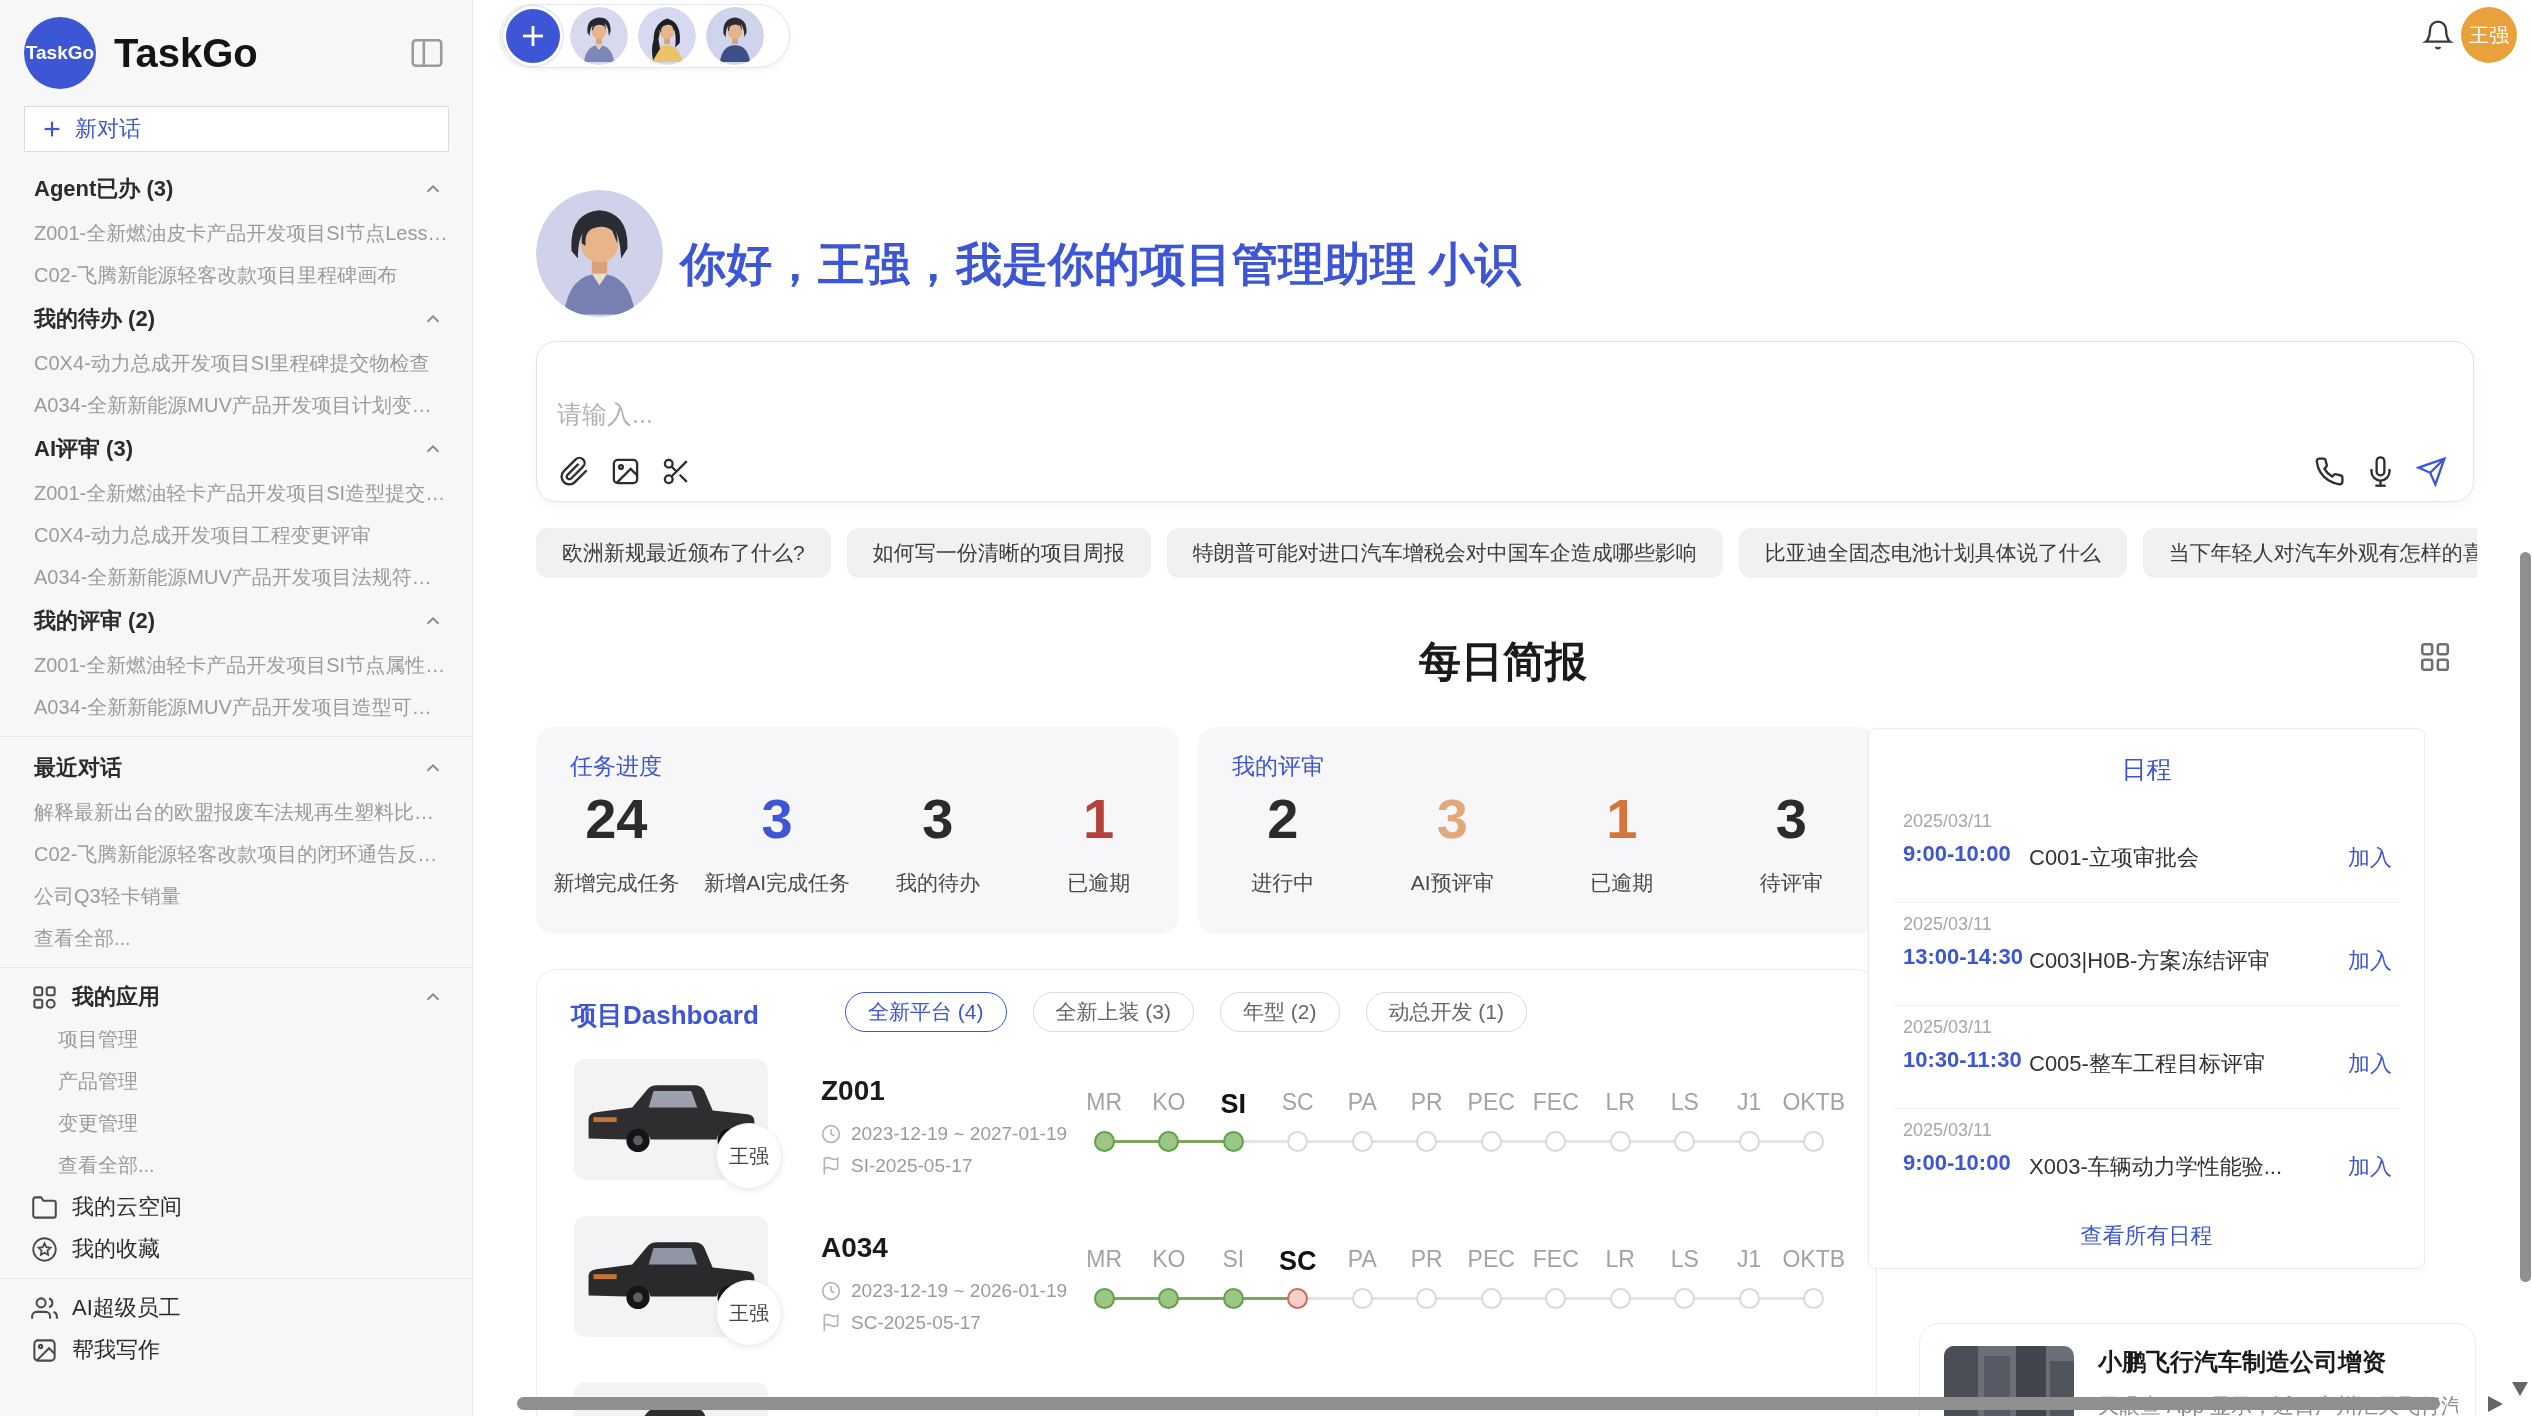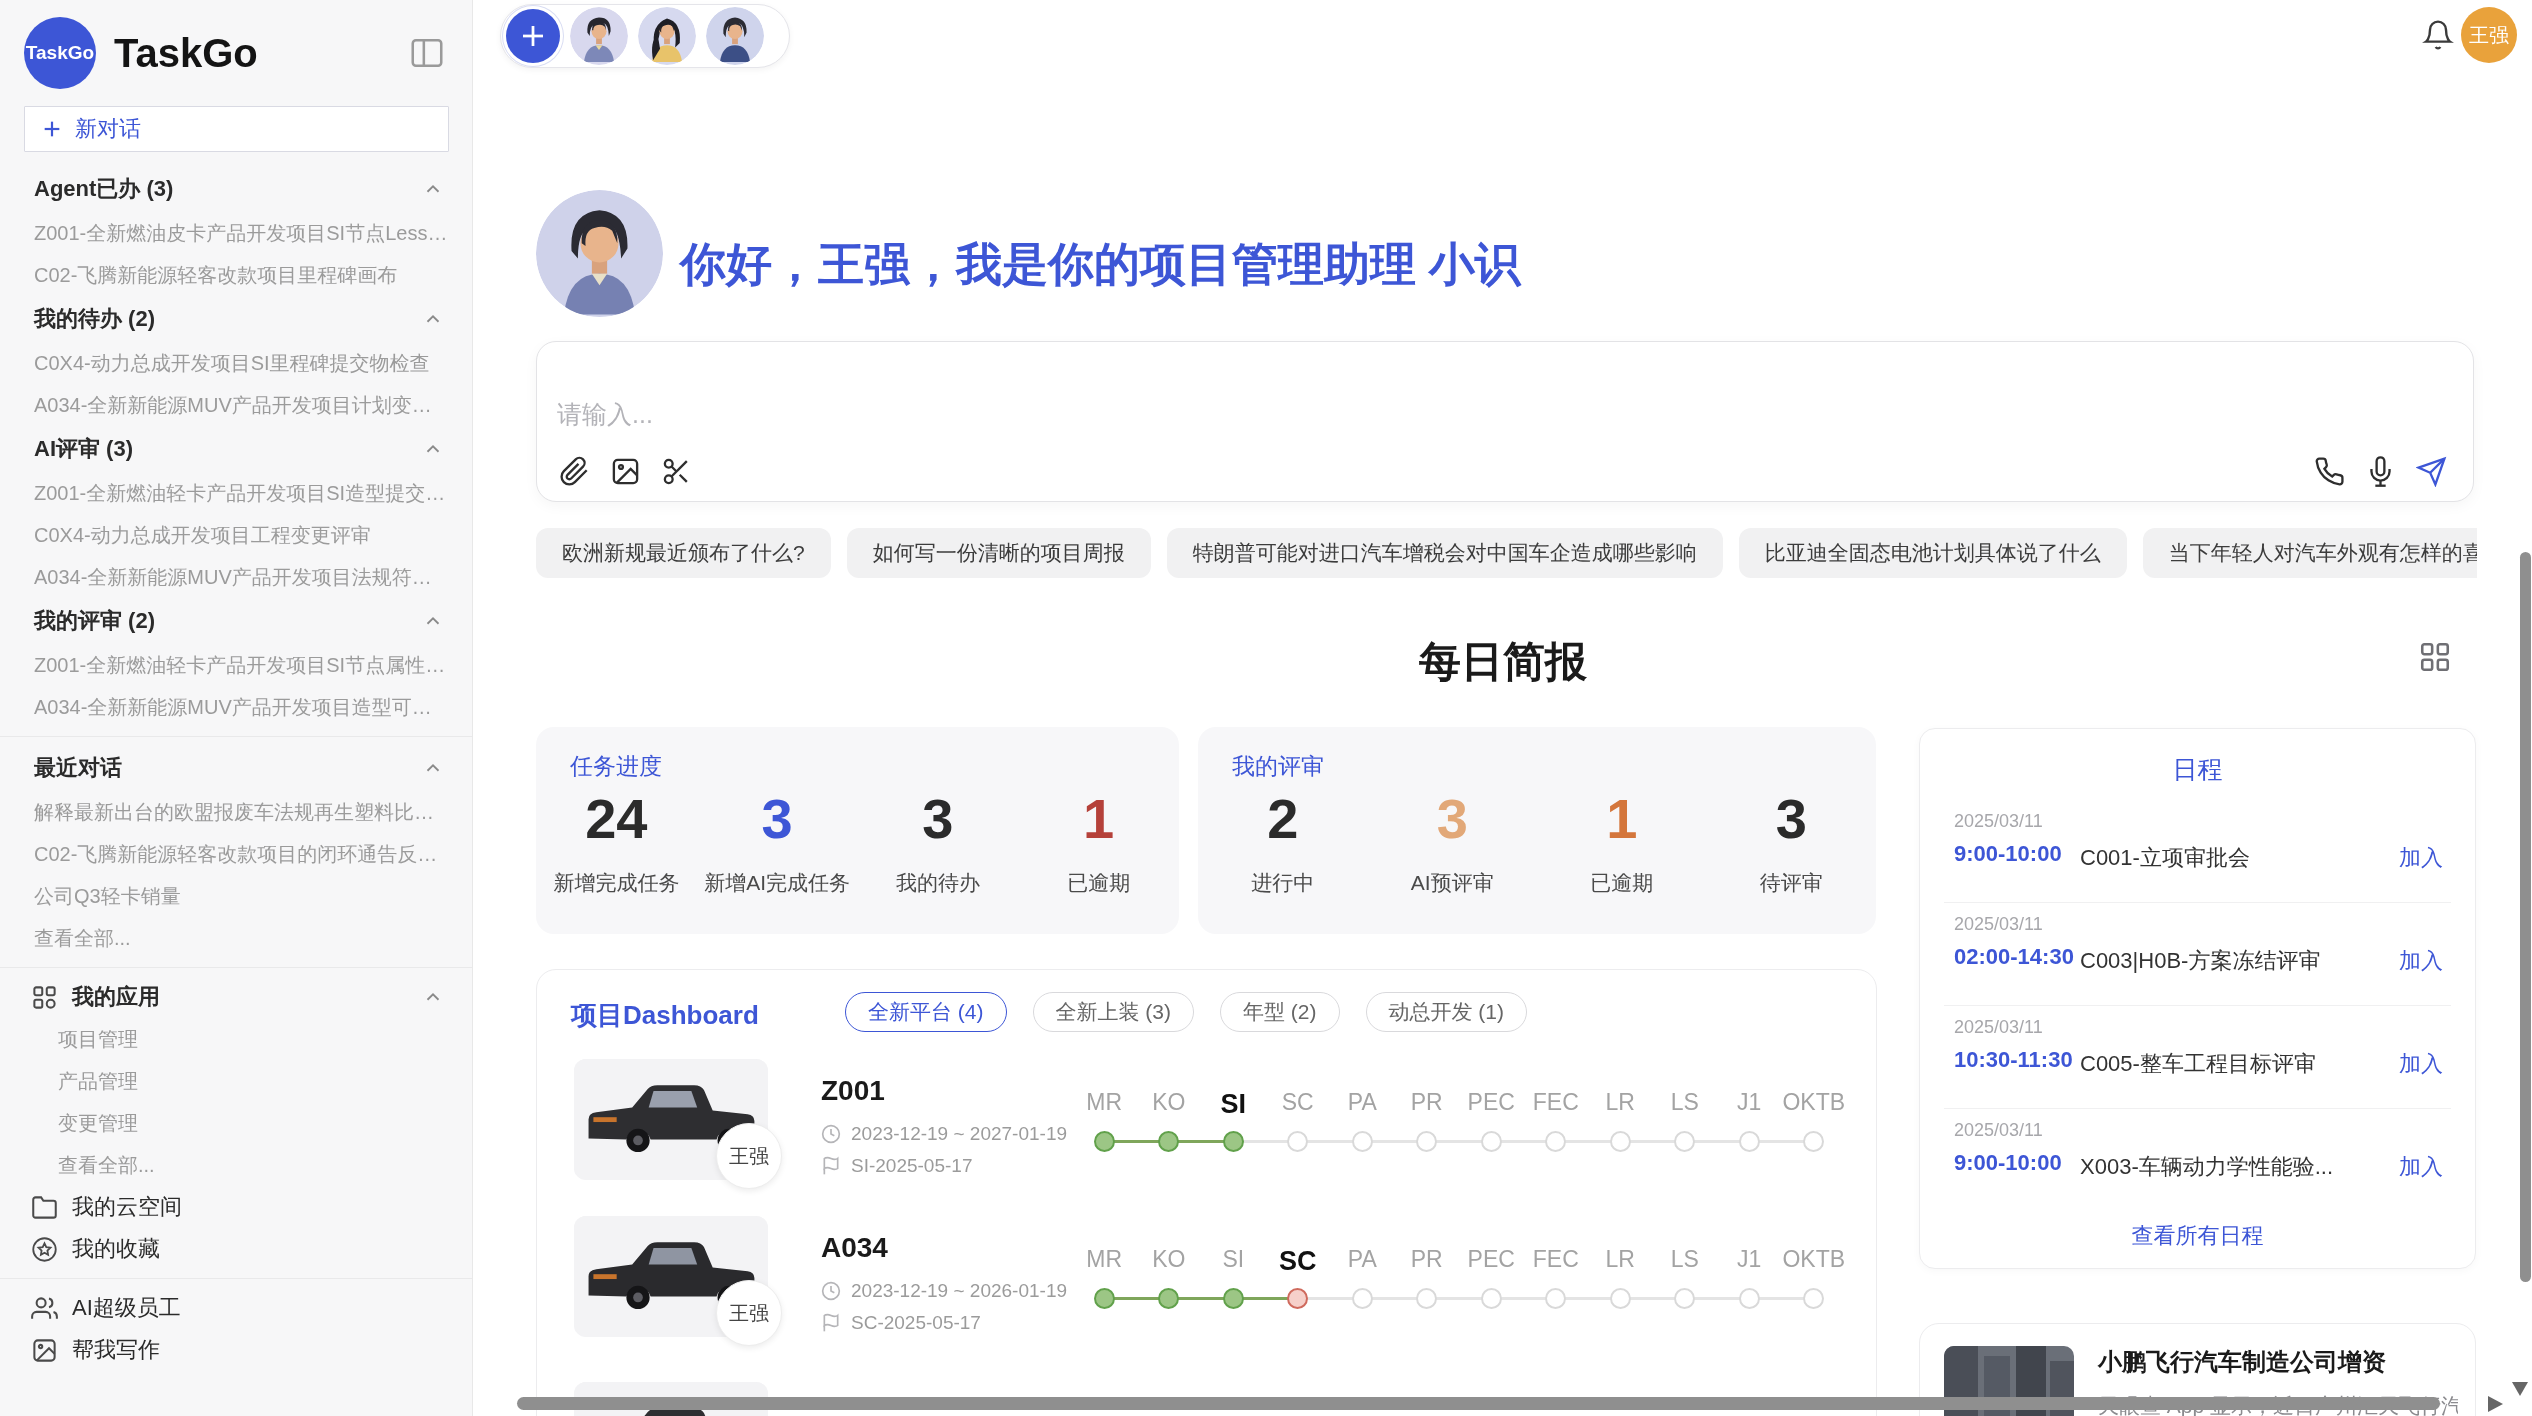--- a/index.html
+++ b/index.html
@@ -116,22 +116,22 @@
   .track .lbl.cur { color:#111; font-weight:700; font-size:27px; }
   .track .line { position:absolute; left:32px; top:81px; width:710px; height:3px; background:#e4e4e4; }
   .track .line-done { position:absolute; left:32px; top:81px; height:3px; background:#7fa65b; }
   .track .dot-row { position:absolute; left:0; top:72px; width:100%; display:flex; }
   .track .dotc { flex:1; display:flex; justify-content:center; }
   .dot { width:21px; height:21px; border-radius:50%; background:#fff; border:2px solid #d9d9d9; }
   .dot.done { background:#9cc685; border:2px solid #61a14b; }
   .dot.late { background:#f6d0ca; border:2px solid #cf6a5d; }
 
   
-  .sched { position:absolute; left:1919px; top:728px; width:557px; height:541px;
-    background:#fff; border:1px solid #ececee; border-radius:16px;
+  .sched { position:absolute; left:1868px; top:728px; width:557px; height:541px;
+    background:#fff; border:1px solid #ececee; border-radius:8px;
     box-shadow:0 2px 8px rgba(0,0,0,.03); }
   .sched-title { position:absolute; left:0; top:24px; width:100%; text-align:center;
     font-size:25px; color:#3d56d6; }
   .sch-item { position:absolute; left:0; width:100%; height:103px; }
   .sch-item .d { position:absolute; left:34px; top:12px; font-size:18px; color:#a7a7ab; }
   .sch-item .t { position:absolute; left:34px; top:42px; font-size:22px; font-weight:600; color:#3d56d6; }
   .sch-item .n { position:absolute; left:160px; top:44px; font-size:22px; color:#333; }
   .sch-item .j { position:absolute; right:32px; top:44px; font-size:22px; color:#3d56d6; cursor:pointer; }
   .sch-sep { position:absolute; left:24px; right:24px; border-top:1px solid #f0f0f1; }
   .sched-all { position:absolute; left:0; top:492px; width:100%; text-align:center;
@@ -709,21 +709,21 @@
     <div class="sch-item" style="top:70px;">
       <span class="d">2025/03/11</span>
       <span class="t">9:00-10:00</span>
       <span class="n">C001-立项审批会</span>
       <span class="j">加入</span>
     </div>
     <div class="sch-sep" style="top:173px;"></div>
 
     <div class="sch-item" style="top:173px;">
       <span class="d">2025/03/11</span>
-      <span class="t">02:00-14:30</span>
+      <span class="t">13:00-14:30</span>
       <span class="n">C003|H0B-方案冻结评审</span>
       <span class="j">加入</span>
     </div>
     <div class="sch-sep" style="top:276px;"></div>
 
     <div class="sch-item" style="top:276px;">
       <span class="d">2025/03/11</span>
       <span class="t">10:30-11:30</span>
       <span class="n">C005-整车工程目标评审</span>
       <span class="j">加入</span>

